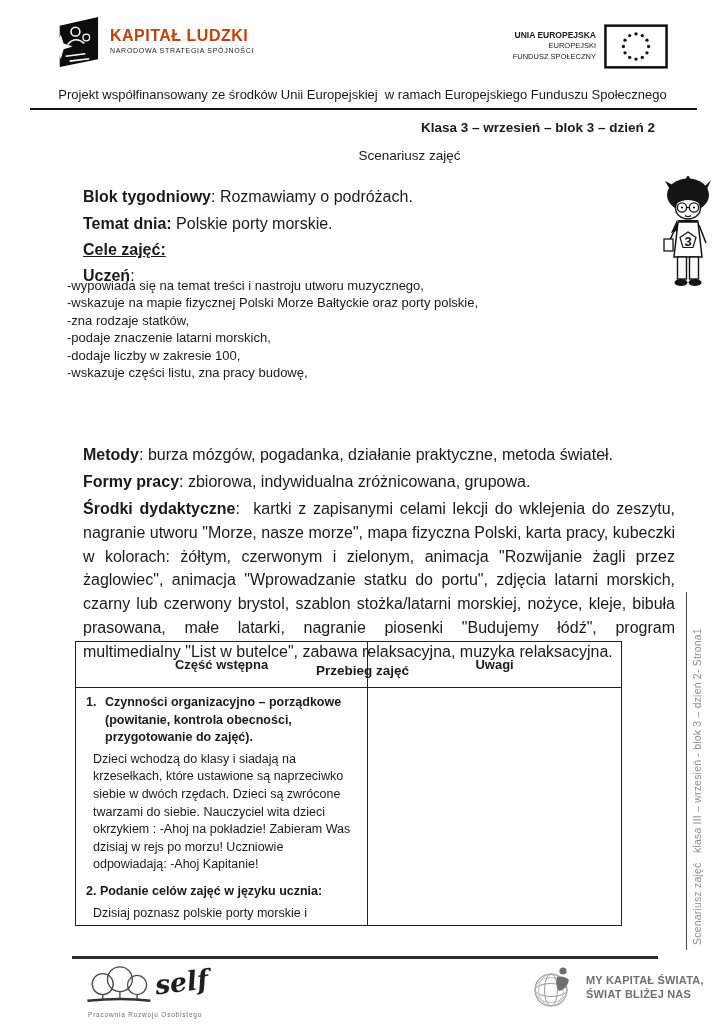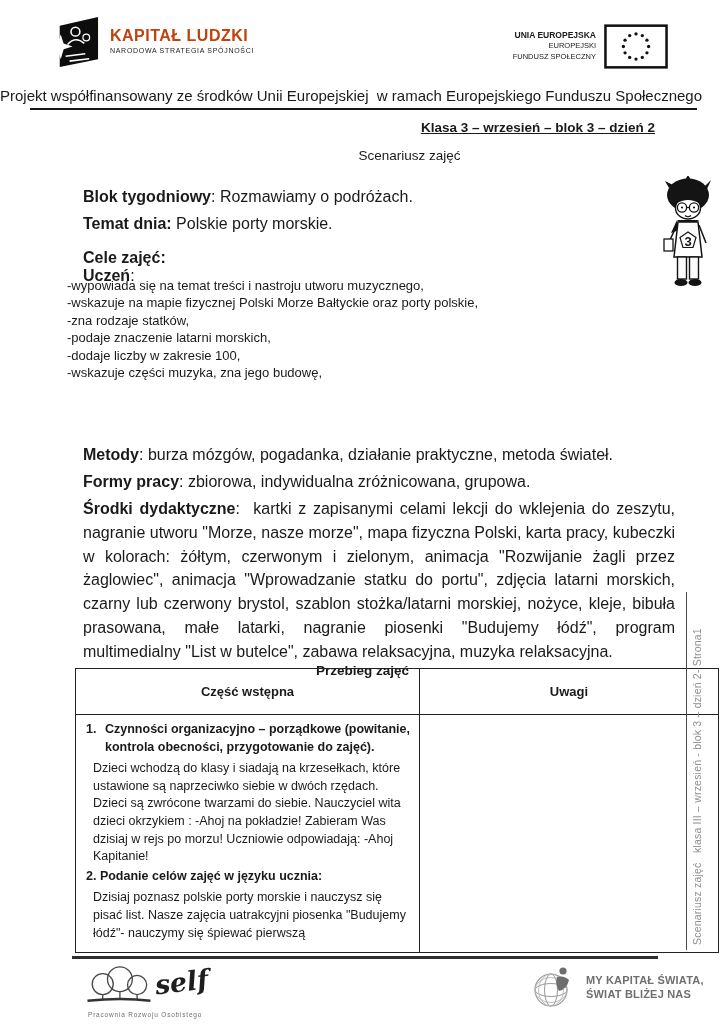--- a/index.html
+++ b/index.html
@@ -8,43 +8,43 @@
     font-family:"Liberation Sans",sans-serif;color:#1a1a1a;
   }
   
   .hdr-left{position:absolute;left:44px;top:12px;display:flex;align-items:center;gap:9px;}
   .hdr-left .kl-title{font-weight:bold;font-size:16px;letter-spacing:.5px;color:#c2410c;}
   .hdr-left .kl-sub{font-size:7px;letter-spacing:.7px;color:#222;margin-top:2px;}
   .hdr-right{position:absolute;right:57px;top:24px;display:flex;align-items:flex-start;gap:8px;}
   .eu-text{text-align:right;line-height:1.35;margin-top:6px;}
   .eu-text .l1{font-weight:bold;font-size:8.5px;}
   .eu-text .l2,.eu-text .l3{font-size:7.5px;}
-  .funding{position:absolute;left:0;top:87px;width:100%;font-size:15px;white-space:pre-wrap;}
+  .funding{position:absolute;left:0;top:87px;width:100%;text-align:center;font-size:13px;white-space:pre-wrap;}
   .hdr-rule{position:absolute;left:30px;top:108px;width:667px;border-top:2px solid #141414;}
   
-  .meta-line{position:absolute;right:70px;top:120px;font-weight:bold;font-size:13.5px;text-decoration:underline;}
+  .meta-line{position:absolute;right:70px;top:120px;font-weight:bold;font-size:13.5px;}
   .doc-title{position:absolute;left:0;top:148px;width:100%;text-align:center;font-weight:normal;font-size:13.5px;padding-left:47px;}
   .field{position:absolute;left:67px;width:592px;font-size:16px;white-space:pre-wrap;margin-left:16px;}
   .field b{font-weight:bold;}
   .f-blok{top:172px;} .f-temat{top:199px;}
-  .f-cele{top:233px;font-weight:bold;}
+  .f-cele{top:225px;font-weight:bold;text-decoration:underline;}
   .f-uczen{top:251px;}
   .objectives{position:absolute;left:67px;top:277px;width:592px;font-size:13px;line-height:17.4px;}
   .f-metody{top:430px;} .f-formy{top:457px;}
   .f-srodki{top:481px;line-height:23.8px;text-align:justify;}
   .section-heading{position:absolute;left:0;top:630px;width:100%;text-align:center;font-weight:bold;font-size:13.5px;margin-top:33px;}
   
-  .lesson-table{position:absolute;left:75px;top:668px;width:644px;border-collapse:collapse;table-layout:fixed;}
+  .lesson-table{position:absolute;left:75px;top:641px;width:547px;border-collapse:collapse;table-layout:fixed;}
   .lesson-table th,.lesson-table td{border:1px solid #222;padding:0;vertical-align:top;}
   .lesson-table th{height:45px;vertical-align:middle;text-align:center;font-size:13px;font-weight:bold;}
   .cell-clip{height:231px;overflow:hidden;padding:6px 6px 0 10px;font-size:12.5px;line-height:17.6px;}
   .num-item{display:flex;font-weight:bold;}
   .num-item .num{width:19px;flex:0 0 19px;}
   .cell-para{margin-top:4px;padding-left:7px;padding-right:2px;}
-  .item2-title{margin-top:2px;font-weight:bold;}
+  .item2-title{margin-top:9px;font-weight:bold;}
   
   .v-line{position:absolute;left:686px;top:592px;width:1px;height:358px;background:#4a4a4a;}
   .sidebar-text{
     position:absolute;left:691px;top:600px;height:345px;width:18px;
     writing-mode:vertical-rl;transform:rotate(180deg);
     font-size:10.5px;color:#8f8f8f;white-space:pre;letter-spacing:.2px;
   }
   
   .character{position:absolute;left:655px;top:176px;}
   
@@ -113,21 +113,21 @@
   <p class="field f-cele">Cele zajęć:</p>
 
   <p class="field f-uczen"><b>Uczeń</b><span>:</span></p>
 
   <div class="objectives">
     <div>-wypowiada się na temat treści i nastroju utworu muzycznego,</div>
     <div>-wskazuje na mapie fizycznej Polski Morze Bałtyckie oraz porty polskie,</div>
     <div>-zna rodzaje statków,</div>
     <div>-podaje znaczenie latarni morskich,</div>
     <div>-dodaje liczby w zakresie 100,</div>
-    <div>-wskazuje części muzyka, zna jego budowę,</div>
+    <div>-wskazuje części listu, zna pracy budowę,</div>
   </div>
 
   <p class="field f-metody"><b>Metody</b><span>: burza mózgów, pogadanka, działanie praktyczne, metoda świateł.</span></p>
 
   <p class="field f-formy"><b>Formy pracy</b><span>: zbiorowa, indywidualna zróżnicowana, grupowa.</span></p>
 
   <p class="field f-srodki"><b>Środki dydaktyczne</b><span>:  kartki z zapisanymi celami lekcji do wklejenia do zeszytu, nagranie utworu "Morze, nasze morze", mapa fizyczna Polski, karta pracy, kubeczki w kolorach: żółtym, czerwonym i zielonym, animacja "Rozwijanie żagli przez żaglowiec", animacja "Wprowadzanie statku do portu", zdjęcia latarni morskich, czarny lub czerwony brystol, szablon stożka/latarni morskiej, nożyce, kleje, bibuła prasowana, małe latarki, nagranie piosenki "Budujemy łódź", program multimedialny "List w butelce", zabawa relaksacyjna, muzyka relaksacyjna.</span></p>
 
   <div class="section-heading">Przebieg zajęć</div>
 

